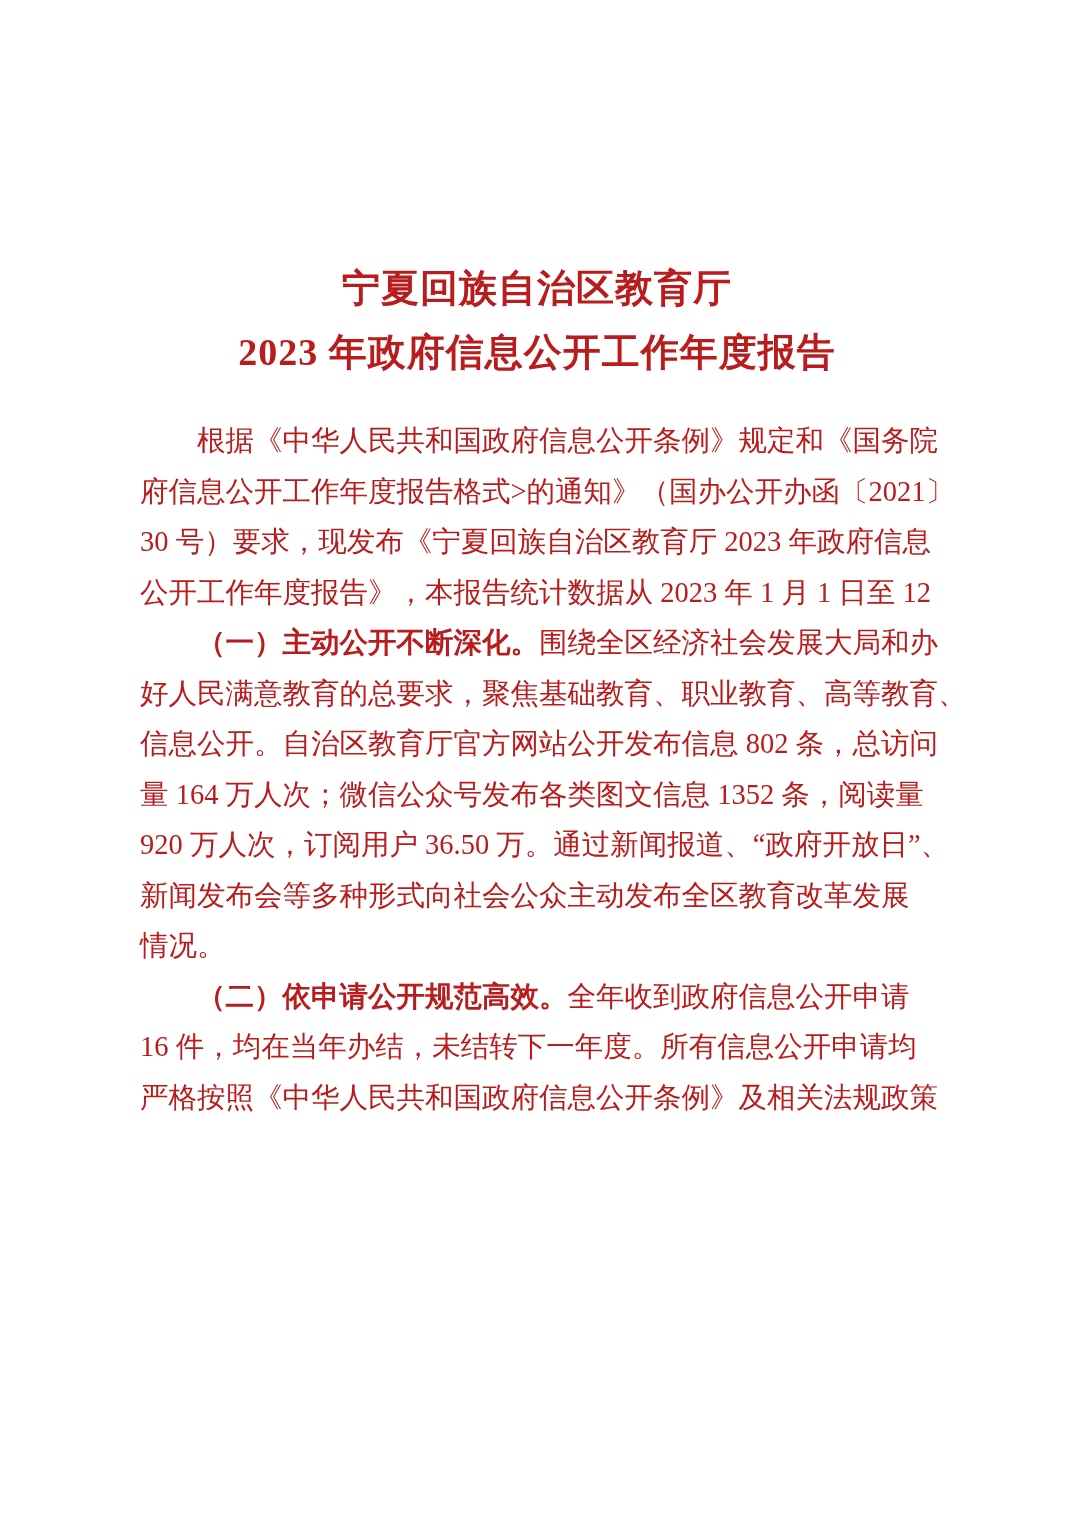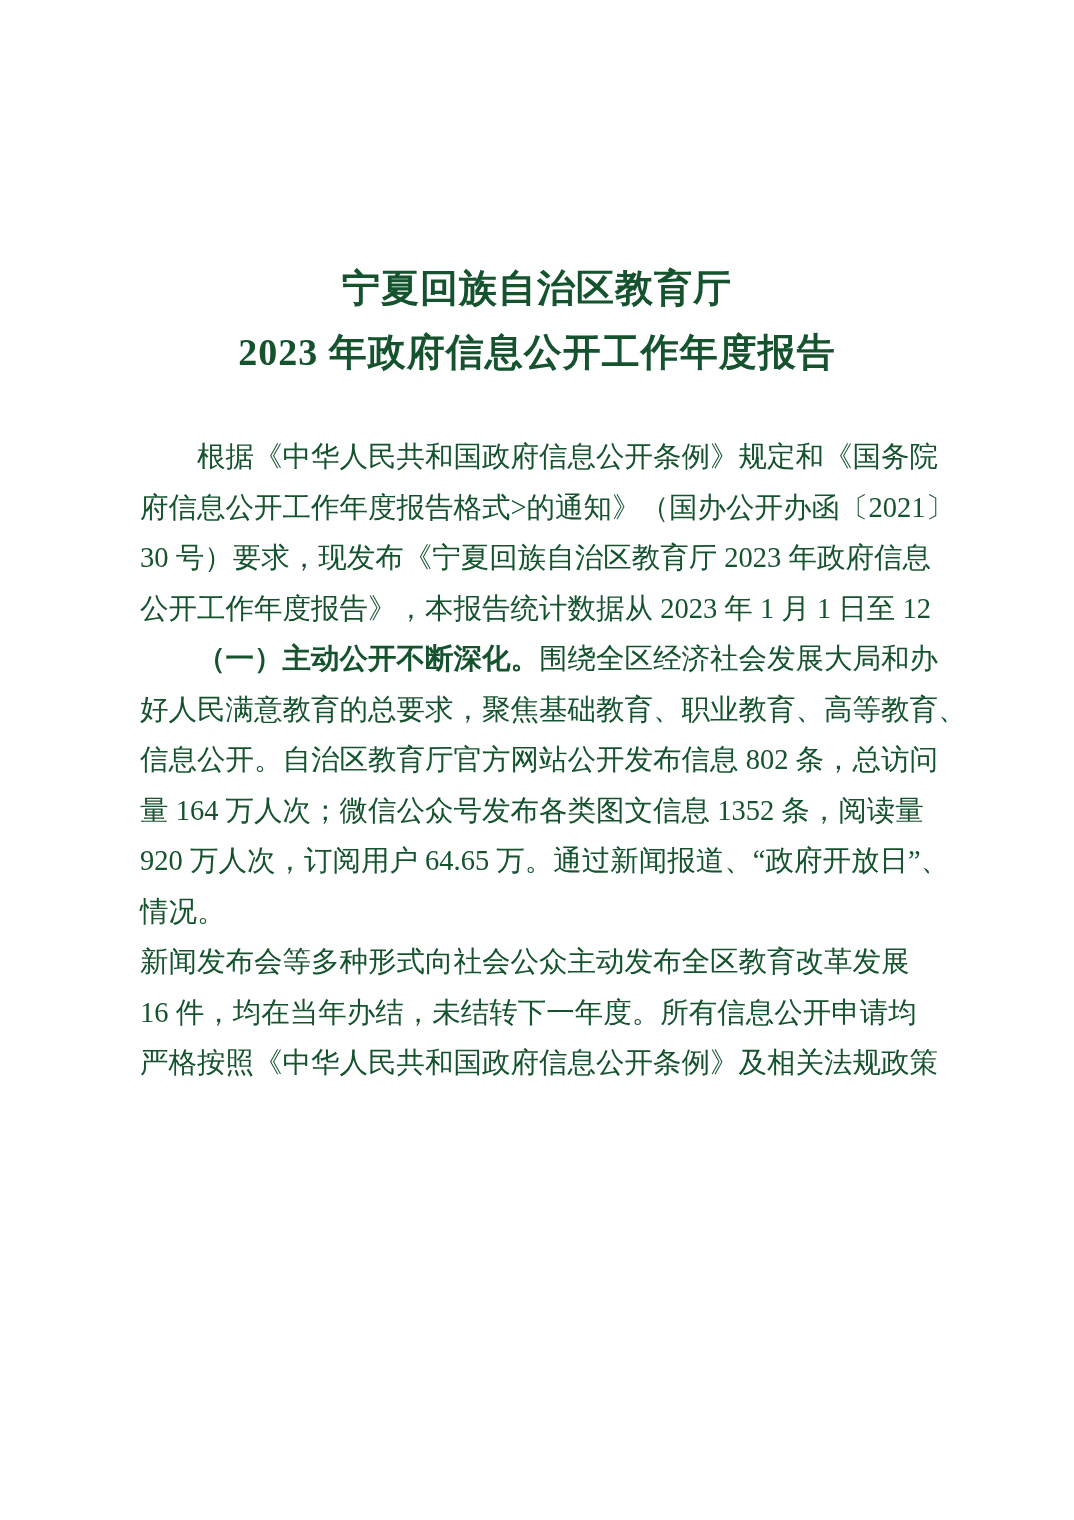--- a/index.html
+++ b/index.html
@@ -5,40 +5,40 @@
   html, body {
     margin: 0;
     padding: 0;
     background: #ffffff;
   }
   .page {
     position: relative;
     width: 1074px;
     height: 1223px;
     background: #ffffff;
-    color: #14532d;
+    color: #b91c1c;
     overflow: hidden;
     font-family: "Liberation Serif", "DejaVu Serif", serif;
   }
   .doc-title {
     position: absolute;
     left: 137px;
     top: 256px;
     width: 800px;
     text-align: center;
     font-weight: bold;
     font-size: 38px;
     line-height: 64px;
     letter-spacing: 1px;
     white-space: nowrap;
   }
   .doc-body {
     position: absolute;
     left: 140px;
-    top: 432px;
+    top: 416px;
     width: 800px;
     font-size: 28.5px;
   }
   .line {
     height: 50.5px;
     line-height: 50.5px;
     white-space: nowrap;
   }
   .line.indent {
     padding-left: 57px; 
@@ -72,23 +72,24 @@
 
   <main class="doc-body" id="doc-body">
       <div class="line indent"><span>根据《中华人民共和国政府信息公开条例》规定和《国务院</span></div>
       <div class="line"><span>府信息公开工作年度报告格式&gt;的通知》（国办公开办函〔2021〕</span></div>
       <div class="line"><span>30 号）要求，现发布《宁夏回族自治区教育厅 2023 年政府信息</span></div>
       <div class="line"><span>公开工作年度报告》，本报告统计数据从 2023 年 1 月 1 日至 12</span></div>
       <div class="line indent"><span class="run-kai">（一）主动公开不断深化。</span><span>围绕全区经济社会发展大局和办</span></div>
       <div class="line"><span>好人民满意教育的总要求，聚焦基础教育、职业教育、高等教育、</span></div>
       <div class="line"><span>信息公开。自治区教育厅官方网站公开发布信息 802 条，总访问</span></div>
       <div class="line"><span>量 164 万人次；微信公众号发布各类图文信息 1352 条，阅读量</span></div>
-      <div class="line"><span>920 万人次，订阅用户 64.65 万。通过新闻报道、“政府开放日”、</span></div>
+      <div class="line"><span>920 万人次，订阅用户 36.50 万。通过新闻报道、“政府开放日”、</span></div>
+      <div class="line"><span>新闻发布会等多种形式向社会公众主动发布全区教育改革发展</span></div>
       <div class="line"><span>情况。</span></div>
-      <div class="line"><span>新闻发布会等多种形式向社会公众主动发布全区教育改革发展</span></div>
+      <div class="line indent"><span class="run-kai">（二）依申请公开规范高效。</span><span>全年收到政府信息公开申请</span></div>
       <div class="line"><span>16 件，均在当年办结，未结转下一年度。所有信息公开申请均</span></div>
       <div class="line"><span>严格按照《中华人民共和国政府信息公开条例》及相关法规政策</span></div>
     </main>
 
   <footer class="page-footer">
     <span class="page-number">– 1 –</span>
   </footer>
 </div>
 
 </body></html>

